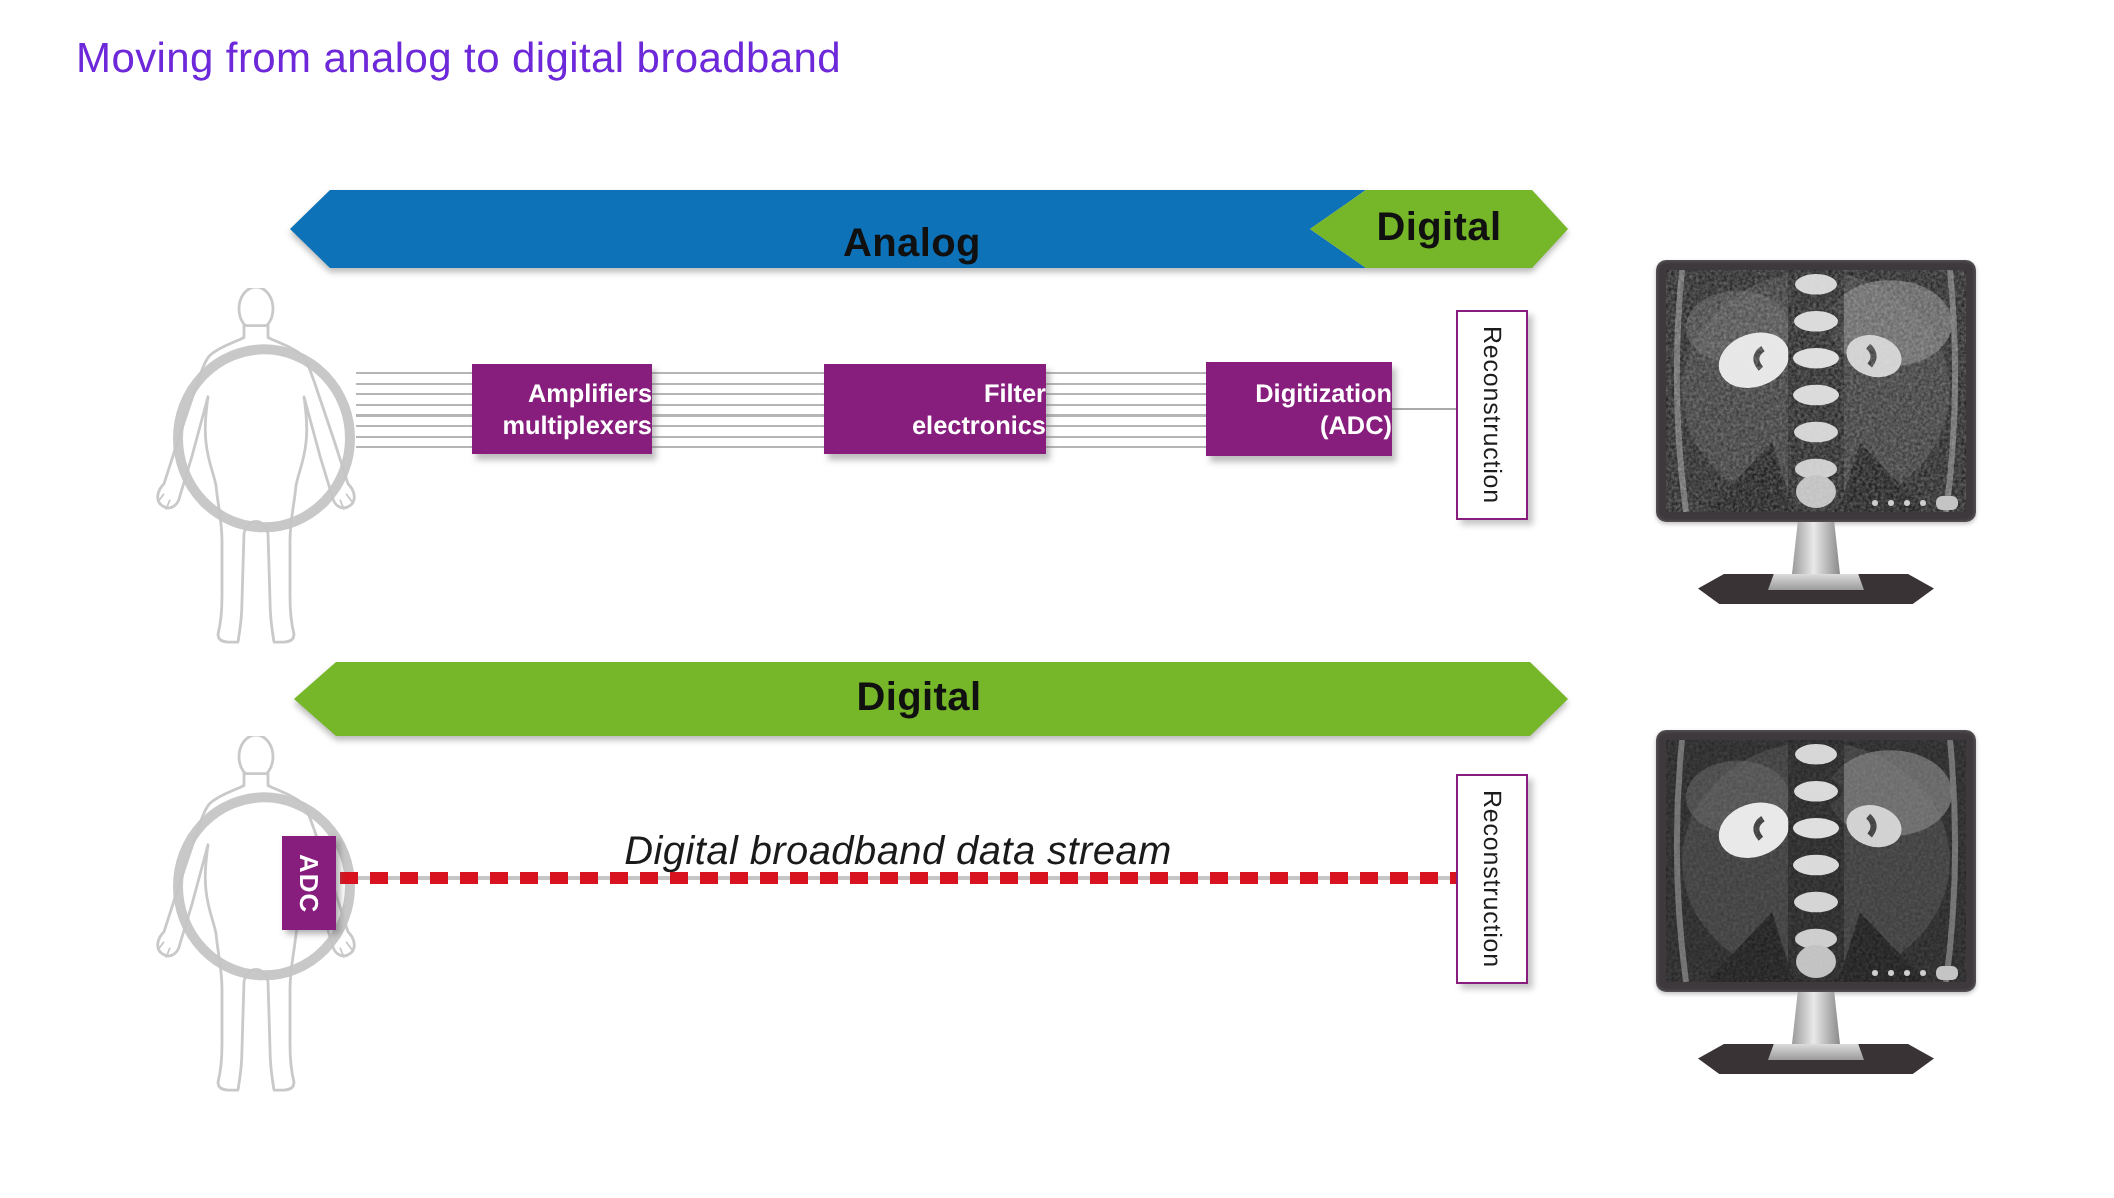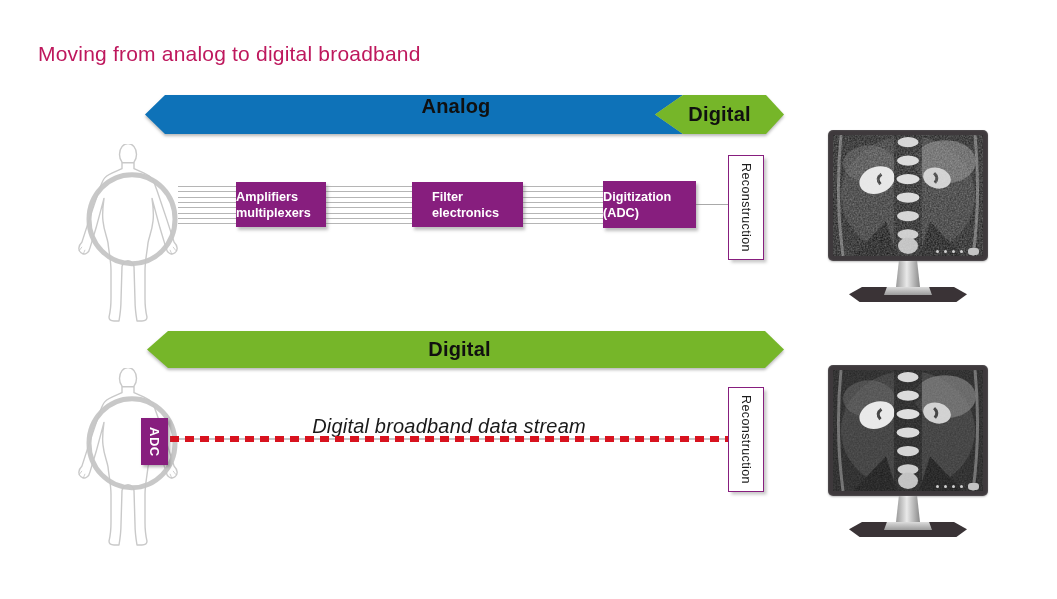--- a/index.html
+++ b/index.html
@@ -2,23 +2,22 @@
 <html><head>
 <meta charset="utf-8">
 <style>
   html,body{margin:0;padding:0;background:#fff;}
   #canvas{
     position:relative;width:1057px;height:599px;background:#fff;overflow:hidden;
     font-family:"Liberation Sans","DejaVu Sans",sans-serif;
   }
   
   .title{
-    position:absolute;left:38px;top:18px;font-size:21px;color:#be185d;
+    position:absolute;left:38px;top:18px;font-size:21px;color:#6d28d9;
     letter-spacing:.2px;
-    margin-top:24px;
   }
   
   .banner-wrap{position:absolute;filter:drop-shadow(0 2px 1.5px rgba(0,0,0,.28));}
   .banner-top{left:145px;top:95px;width:639px;height:39px;}
   .banner-bottom{left:147px;top:331px;width:637px;height:37px;}
   .banner-blue{
     position:absolute;left:0;top:0;width:538px;height:100%;background:#0E72B8;
     clip-path:polygon(0 50%,20px 0,100% 0,calc(100% - 28px) 50%,100% 100%,20px 100%);
   }
   .banner-green-seg{
@@ -29,33 +28,33 @@
   .banner-green-full{
     position:absolute;left:0;top:0;width:100%;height:100%;background:#76B629;
     clip-path:polygon(0 50%,21px 0,calc(100% - 19px) 0,100% 50%,calc(100% - 19px) 100%,21px 100%);
     display:flex;align-items:center;justify-content:center;
   }
   .banner-label{
     font-size:20px;font-weight:bold;color:#101010;letter-spacing:.2px;
   }
   .analog-label{
     position:absolute;left:0;top:0;width:100%;height:100%;
-    display:flex;align-items:flex-start;justify-content:center;padding-right:17px;box-sizing:border-box;
+    display:flex;align-items:flex-end;justify-content:center;padding-right:17px;box-sizing:border-box;
   }
   .banner-bottom .banner-label{transform:translateX(-6px);}
   
   .lines-bundle{
     position:absolute;left:178px;top:186px;width:482px;height:38px;z-index:1;
     background:repeating-linear-gradient(180deg,#b5b5b5 0 1.1px,transparent 1.1px 5.3px);
   }
   .single-line{position:absolute;left:695px;top:203.5px;width:33px;height:1.5px;background:#a9a9a9;z-index:1;}
   
   .pbox{
     position:absolute;background:#871E7E;color:#fff;z-index:3;
-    display:flex;flex-direction:column;align-items:flex-start;justify-content:center;
+    display:flex;flex-direction:column;align-items:flex-end;justify-content:center;
     font-size:12.7px;font-weight:bold;line-height:1.26;text-align:center;
     box-shadow:2px 3px 3px rgba(110,110,110,.45);
   }
   .pbox-amp{left:236px;top:182px;width:90px;height:45px;}
   .pbox-filter{left:412px;top:182px;width:91px;height:45px;padding-left:20px;}
   .pbox-adc{left:603px;top:181px;width:93px;height:47px;}
   
   .recon{
     position:absolute;width:36px;background:#fff;border:1.5px solid #871E7E;z-index:3;
     box-sizing:border-box;display:flex;align-items:center;justify-content:center;

